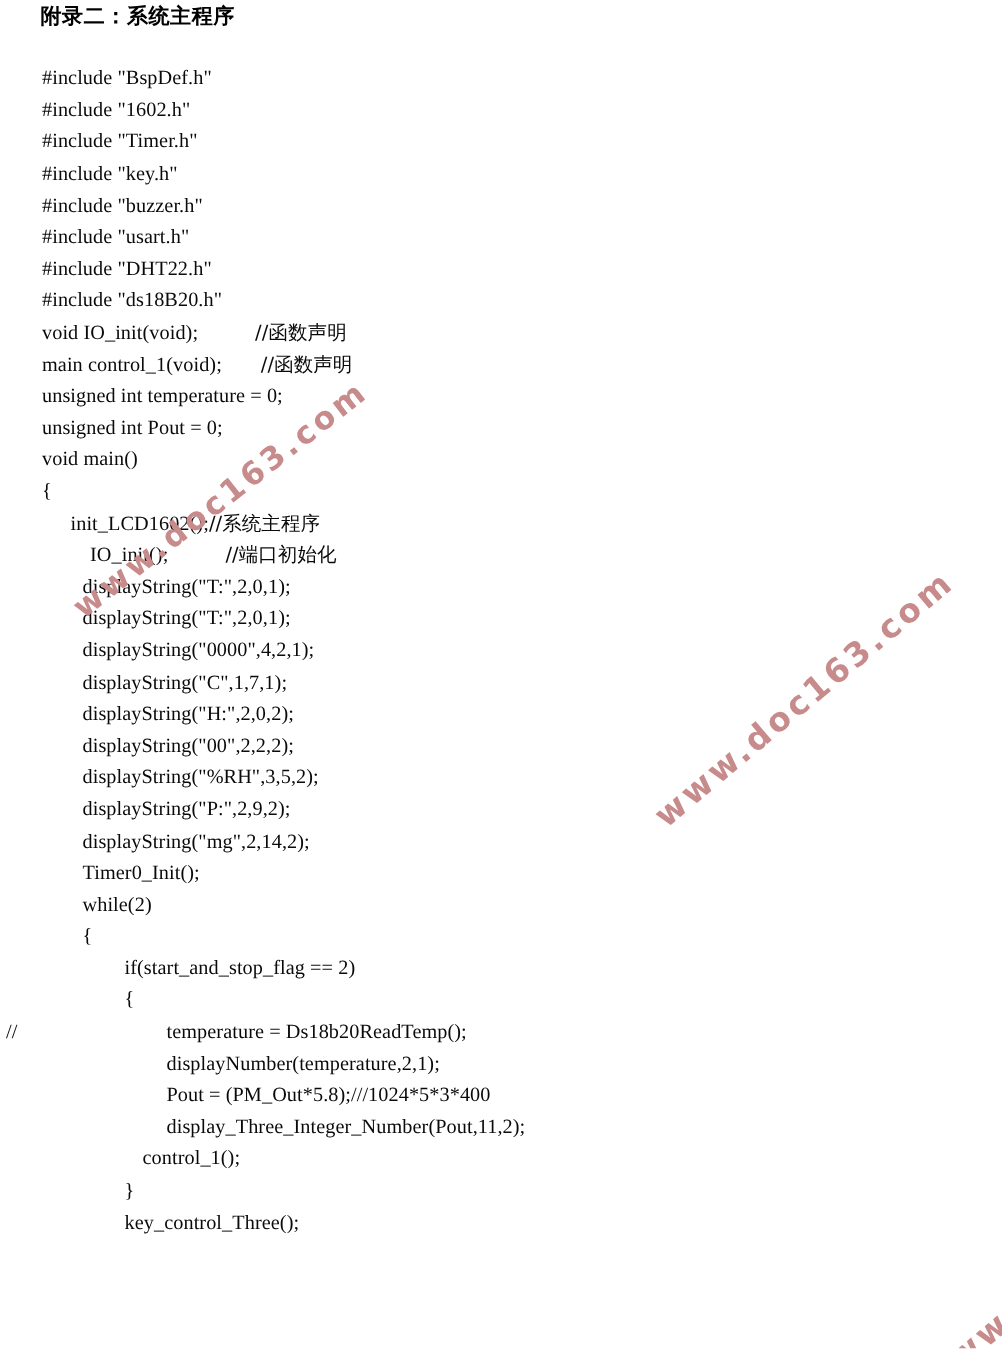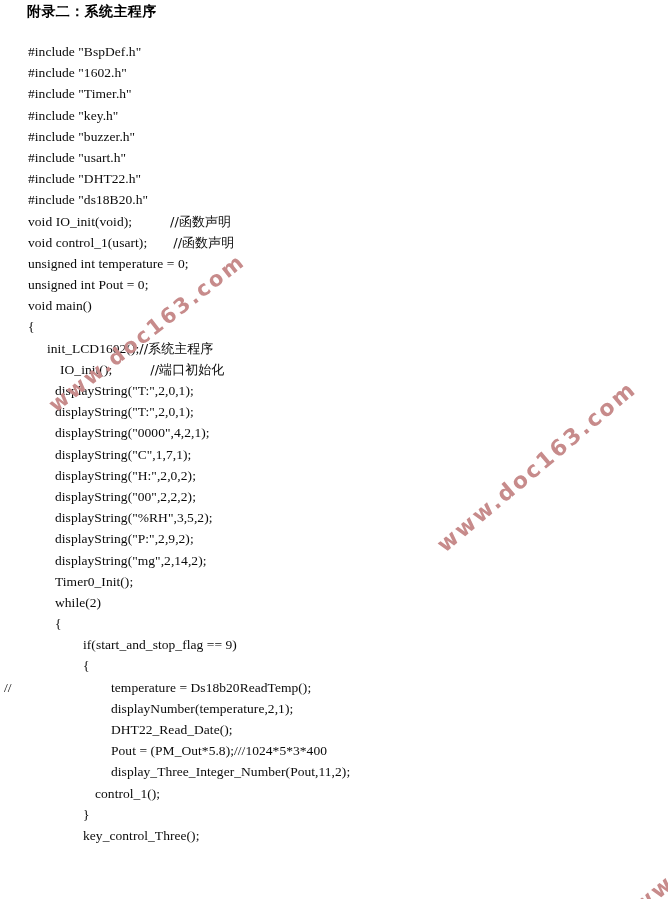--- a/index.html
+++ b/index.html
@@ -111,44 +111,43 @@
   <div class="code-block">
       <div class="code-line"><span class="ind" style="width: 28px;"></span><span class="txt">#include "BspDef.h"</span></div>
       <div class="code-line"><span class="ind" style="width: 28px;"></span><span class="txt">#include "1602.h"</span></div>
       <div class="code-line"><span class="ind" style="width: 28px;"></span><span class="txt">#include "Timer.h"</span></div>
       <div class="code-line"><span class="ind" style="width: 28px;"></span><span class="txt">#include "key.h"</span></div>
       <div class="code-line"><span class="ind" style="width: 28px;"></span><span class="txt">#include "buzzer.h"</span></div>
       <div class="code-line"><span class="ind" style="width: 28px;"></span><span class="txt">#include "usart.h"</span></div>
       <div class="code-line"><span class="ind" style="width: 28px;"></span><span class="txt">#include "DHT22.h"</span></div>
       <div class="code-line"><span class="ind" style="width: 28px;"></span><span class="txt">#include "ds18B20.h"</span></div>
       <div class="code-line"><span class="ind" style="width: 28px;"></span><span class="txt">void IO_init(void);</span><span class="ind" style="width: 38px;"></span><span class="cmt cmt-cn">//函数声明</span></div>
-      <div class="code-line"><span class="ind" style="width: 28px;"></span><span class="txt">void control_1(usart);</span><span class="ind" style="width: 26px;"></span><span class="cmt cmt-cn">//函数声明</span></div>
+      <div class="code-line"><span class="ind" style="width: 28px;"></span><span class="txt">main control_1(void);</span><span class="ind" style="width: 26px;"></span><span class="cmt cmt-cn">//函数声明</span></div>
       <div class="code-line"><span class="ind" style="width: 28px;"></span><span class="txt">unsigned int temperature = 0;</span></div>
       <div class="code-line"><span class="ind" style="width: 28px;"></span><span class="txt">unsigned int Pout = 0;</span></div>
       <div class="code-line"><span class="ind" style="width: 28px;"></span><span class="txt">void main()</span></div>
       <div class="code-line"><span class="ind" style="width: 28px;"></span><span class="txt">{</span></div>
       <div class="code-line"><span class="ind" style="width: 47px;"></span><span class="txt">init_LCD1602();</span><span class="ind" style="width: 0px;"></span><span class="cmt cmt-cn">//系统主程序</span></div>
       <div class="code-line"><span class="ind" style="width: 60px;"></span><span class="txt">IO_init();</span><span class="ind" style="width: 38px;"></span><span class="cmt cmt-cn">//端口初始化</span></div>
       <div class="code-line"><span class="ind" style="width: 55px;"></span><span class="txt">displayString("T:",2,0,1);</span></div>
       <div class="code-line"><span class="ind" style="width: 55px;"></span><span class="txt">displayString("T:",2,0,1);</span></div>
       <div class="code-line"><span class="ind" style="width: 55px;"></span><span class="txt">displayString("0000",4,2,1);</span></div>
       <div class="code-line"><span class="ind" style="width: 55px;"></span><span class="txt">displayString("C",1,7,1);</span></div>
       <div class="code-line"><span class="ind" style="width: 55px;"></span><span class="txt">displayString("H:",2,0,2);</span></div>
       <div class="code-line"><span class="ind" style="width: 55px;"></span><span class="txt">displayString("00",2,2,2);</span></div>
       <div class="code-line"><span class="ind" style="width: 55px;"></span><span class="txt">displayString("%RH",3,5,2);</span></div>
       <div class="code-line"><span class="ind" style="width: 55px;"></span><span class="txt">displayString("P:",2,9,2);</span></div>
       <div class="code-line"><span class="ind" style="width: 55px;"></span><span class="txt">displayString("mg",2,14,2);</span></div>
       <div class="code-line"><span class="ind" style="width: 55px;"></span><span class="txt">Timer0_Init();</span></div>
       <div class="code-line"><span class="ind" style="width: 55px;"></span><span class="txt">while(2)</span></div>
       <div class="code-line"><span class="ind" style="width: 55px;"></span><span class="txt">{</span></div>
-      <div class="code-line"><span class="ind" style="width: 83px;"></span><span class="txt">if(start_and_stop_flag == 9)</span></div>
+      <div class="code-line"><span class="ind" style="width: 83px;"></span><span class="txt">if(start_and_stop_flag == 2)</span></div>
       <div class="code-line"><span class="ind" style="width: 83px;"></span><span class="txt">{</span></div>
       <div class="code-line"><span class="lead-slash">//</span><span class="ind" style="width: 111px;"></span><span class="txt">temperature = Ds18b20ReadTemp();</span></div>
       <div class="code-line"><span class="ind" style="width: 111px;"></span><span class="txt">displayNumber(temperature,2,1);</span></div>
-      <div class="code-line"><span class="ind" style="width: 111px;"></span><span class="txt">DHT22_Read_Date();</span></div>
       <div class="code-line"><span class="ind" style="width: 111px;"></span><span class="txt">Pout = (PM_Out*5.8);///1024*5*3*400</span></div>
       <div class="code-line"><span class="ind" style="width: 111px;"></span><span class="txt">display_Three_Integer_Number(Pout,11,2);</span></div>
       <div class="code-line"><span class="ind" style="width: 95px;"></span><span class="txt">control_1();</span></div>
       <div class="code-line"><span class="ind" style="width: 83px;"></span><span class="txt">}</span></div>
       <div class="code-line"><span class="ind" style="width: 83px;"></span><span class="txt">key_control_Three();</span></div>
     </div>
 
   <div class="watermark wm-1">www.doc163.com</div>
   <div class="watermark wm-2">www.doc163.com</div>
   <div class="watermark wm-3">www.doc163.com</div>

